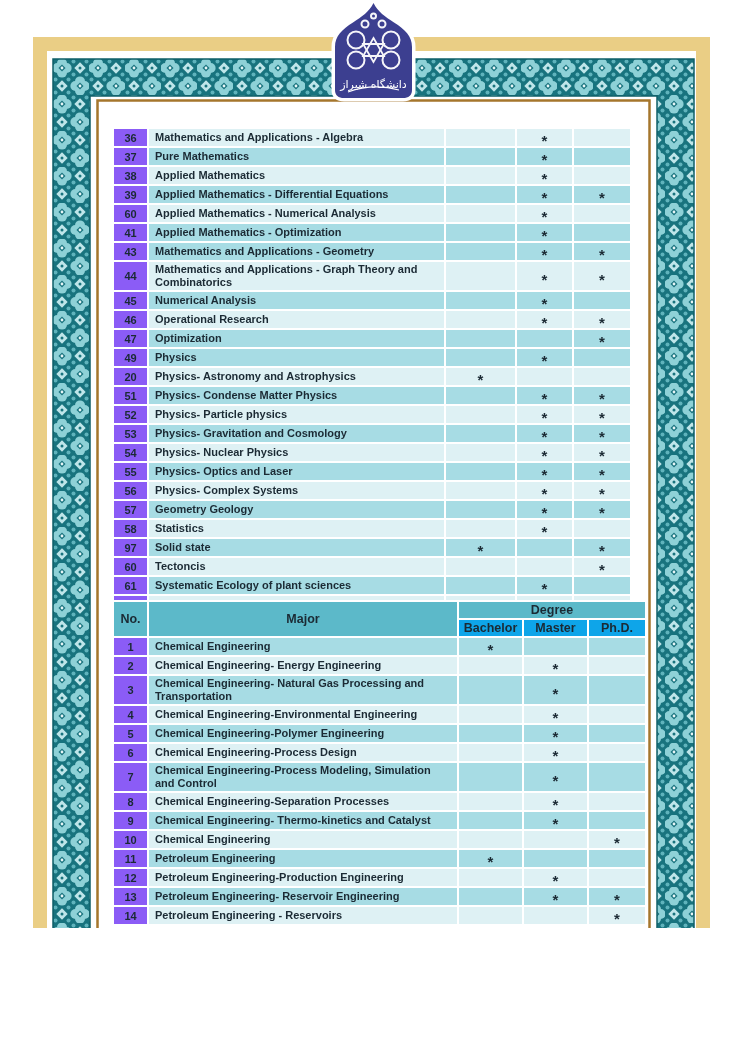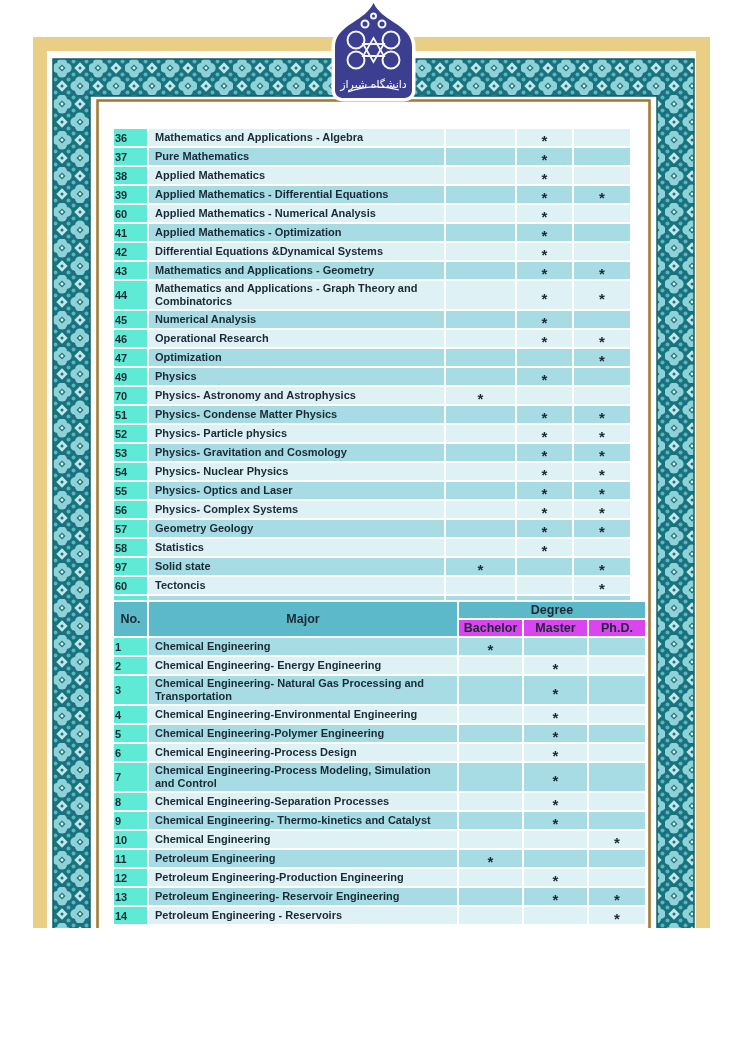--- a/index.html
+++ b/index.html
@@ -11,31 +11,31 @@
   .faculty{position:absolute;left:134px;top:603px;font-size:12.5px;font-weight:bold;
            color:#a32136;letter-spacing:.1px;}
 
   table.tbl{position:absolute;border-collapse:collapse;table-layout:fixed;}
   #t1{left:112px;top:127px;width:518px;}
   #t2{left:112px;top:600px;width:533px;}
   .tbl td,.tbl th{border:2px solid #ffffff;font-weight:bold;color:#1b2a34;
                   vertical-align:middle;overflow:hidden;}
   #t1 tr{height:16px;}
   #t2 tbody tr{height:18px;}
-  td.no{background:#5eead4;text-align:left;font-size:11px;}
+  td.no{background:#8b5cf6;text-align:center;font-size:11px;}
   td.major{text-align:left;padding:1px 4px 1px 6px;font-size:11px;line-height:13px;}
   td.deg{text-align:center;font-size:15px;padding:0;}
   td.deg span{display:inline-block;transform:translateY(3px);}
   td.deg.shift span{transform:translate(-19px,3px);}
   tr.dark td.major,tr.dark td.deg{background:#a7dce4;}
   tr.light td.major,tr.light td.deg{background:#def1f4;}
   #t2 thead th{background:#5cb9c9;font-size:12.5px;text-align:center;}
   #t2 thead tr.top{height:15px;}
   #t2 thead tr.sub{height:18px;}
-  #t2 thead tr.sub th{background:#d946ef;}
+  #t2 thead tr.sub th{background:#0ea5e9;}
 
   .footer{position:absolute;top:1018px;left:8px;width:747px;text-align:center;
           font-family:"Liberation Serif",serif;font-weight:bold;font-size:11px;
           color:#1d6f7c;letter-spacing:.3px;}
 </style>
 </head>
 <body>
 
 <div class="page">
 
@@ -158,27 +158,20 @@
           <td class="deg"><span>*</span></td>
           <td class="deg"></td>
         </tr>
         <tr class="dark">
           <td class="no">41</td>
           <td class="major">Applied Mathematics - Optimization</td>
           <td class="deg"></td>
           <td class="deg"><span>*</span></td>
           <td class="deg"></td>
         </tr>
-        <tr class="light">
-          <td class="no">42</td>
-          <td class="major">Differential Equations &amp;Dynamical Systems</td>
-          <td class="deg"></td>
-          <td class="deg"><span>*</span></td>
-          <td class="deg"></td>
-        </tr>
         <tr class="dark">
           <td class="no">43</td>
           <td class="major">Mathematics and Applications - Geometry</td>
           <td class="deg"></td>
           <td class="deg"><span>*</span></td>
           <td class="deg"><span>*</span></td>
         </tr>
         <tr class="light">
           <td class="no">44</td>
           <td class="major">Mathematics and Applications - Graph Theory and Combinatorics</td>
@@ -208,21 +201,21 @@
           <td class="deg"><span>*</span></td>
         </tr>
         <tr class="dark">
           <td class="no">49</td>
           <td class="major">Physics</td>
           <td class="deg"></td>
           <td class="deg"><span>*</span></td>
           <td class="deg"></td>
         </tr>
         <tr class="light">
-          <td class="no">70</td>
+          <td class="no">20</td>
           <td class="major">Physics- Astronomy and Astrophysics</td>
           <td class="deg"><span>*</span></td>
           <td class="deg"></td>
           <td class="deg"></td>
         </tr>
         <tr class="dark">
           <td class="no">51</td>
           <td class="major">Physics- Condense Matter Physics</td>
           <td class="deg"></td>
           <td class="deg"><span>*</span></td>

